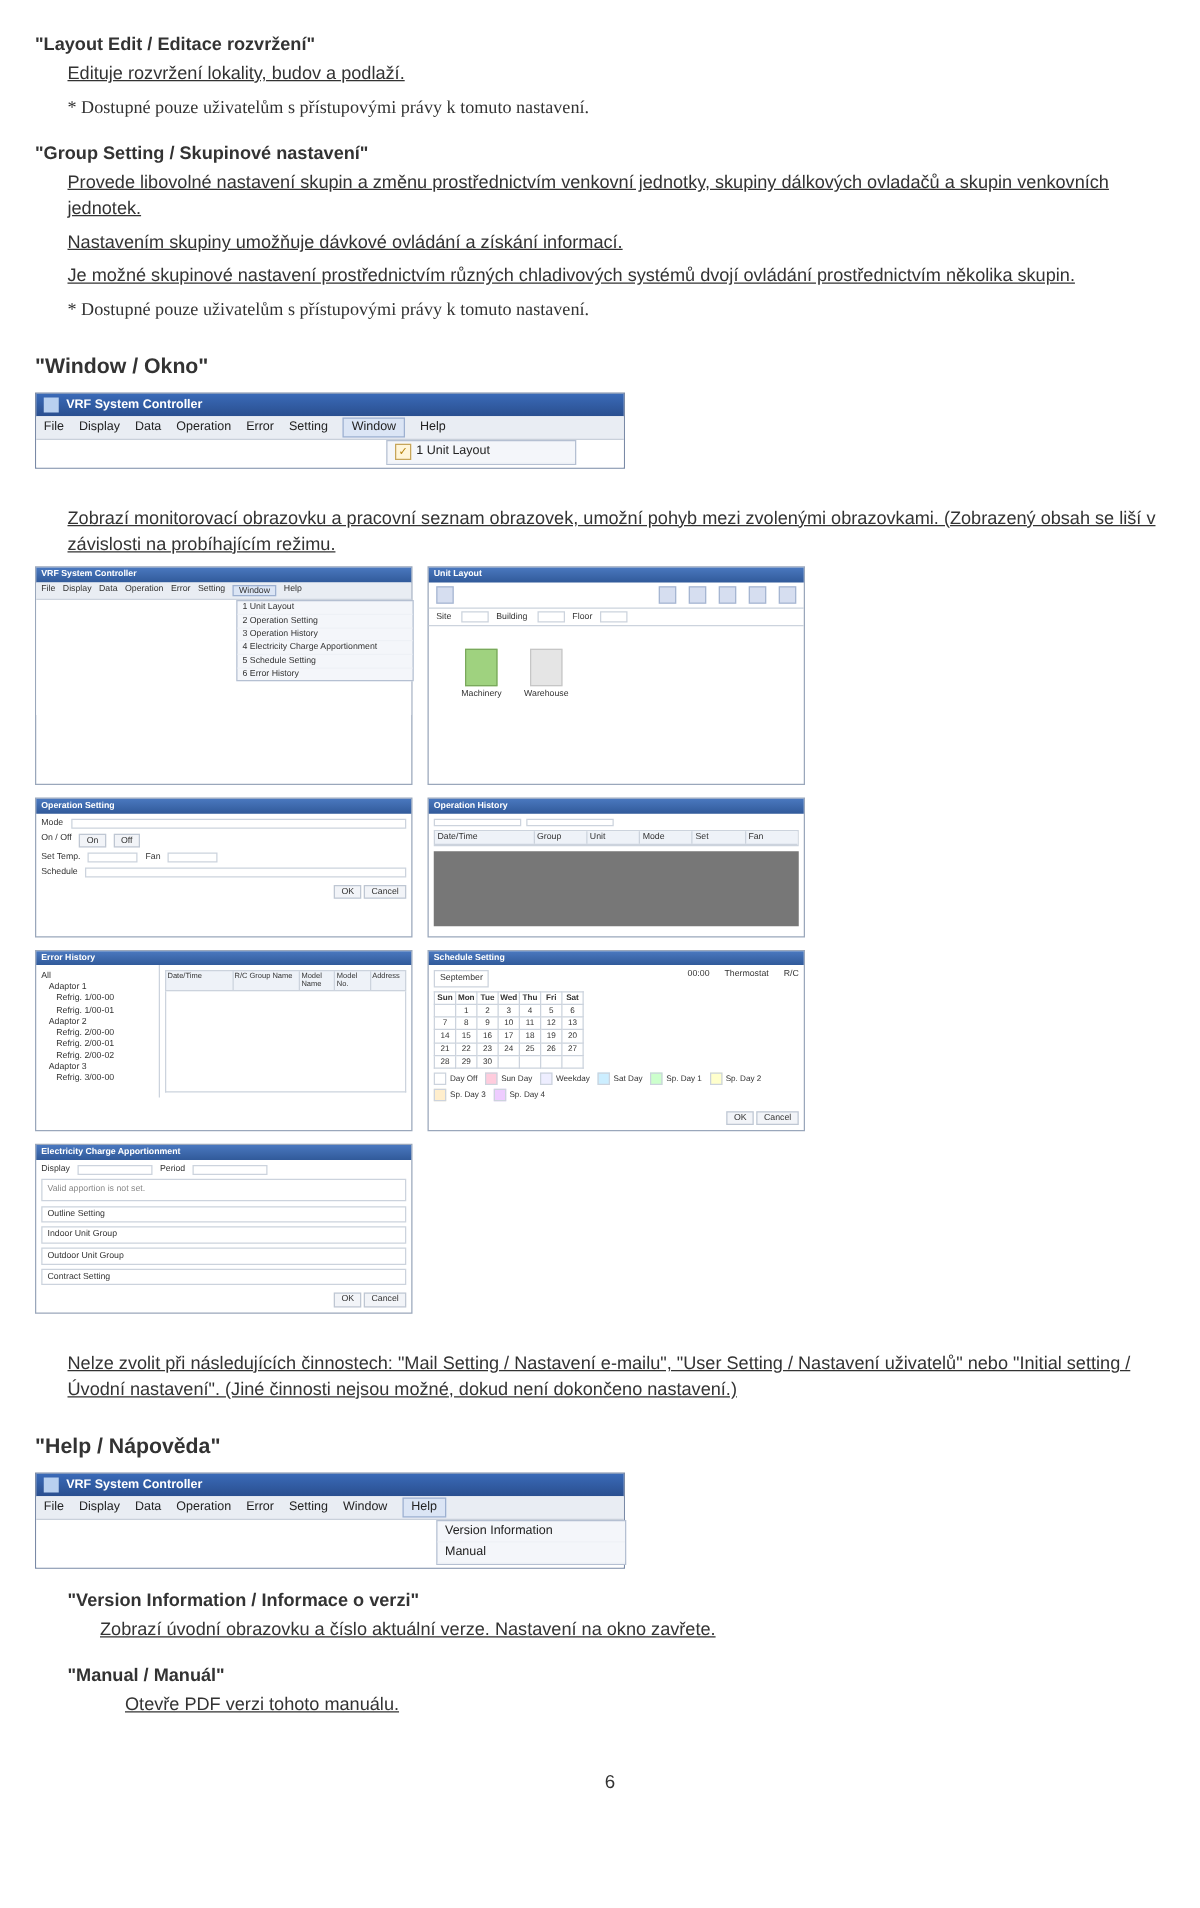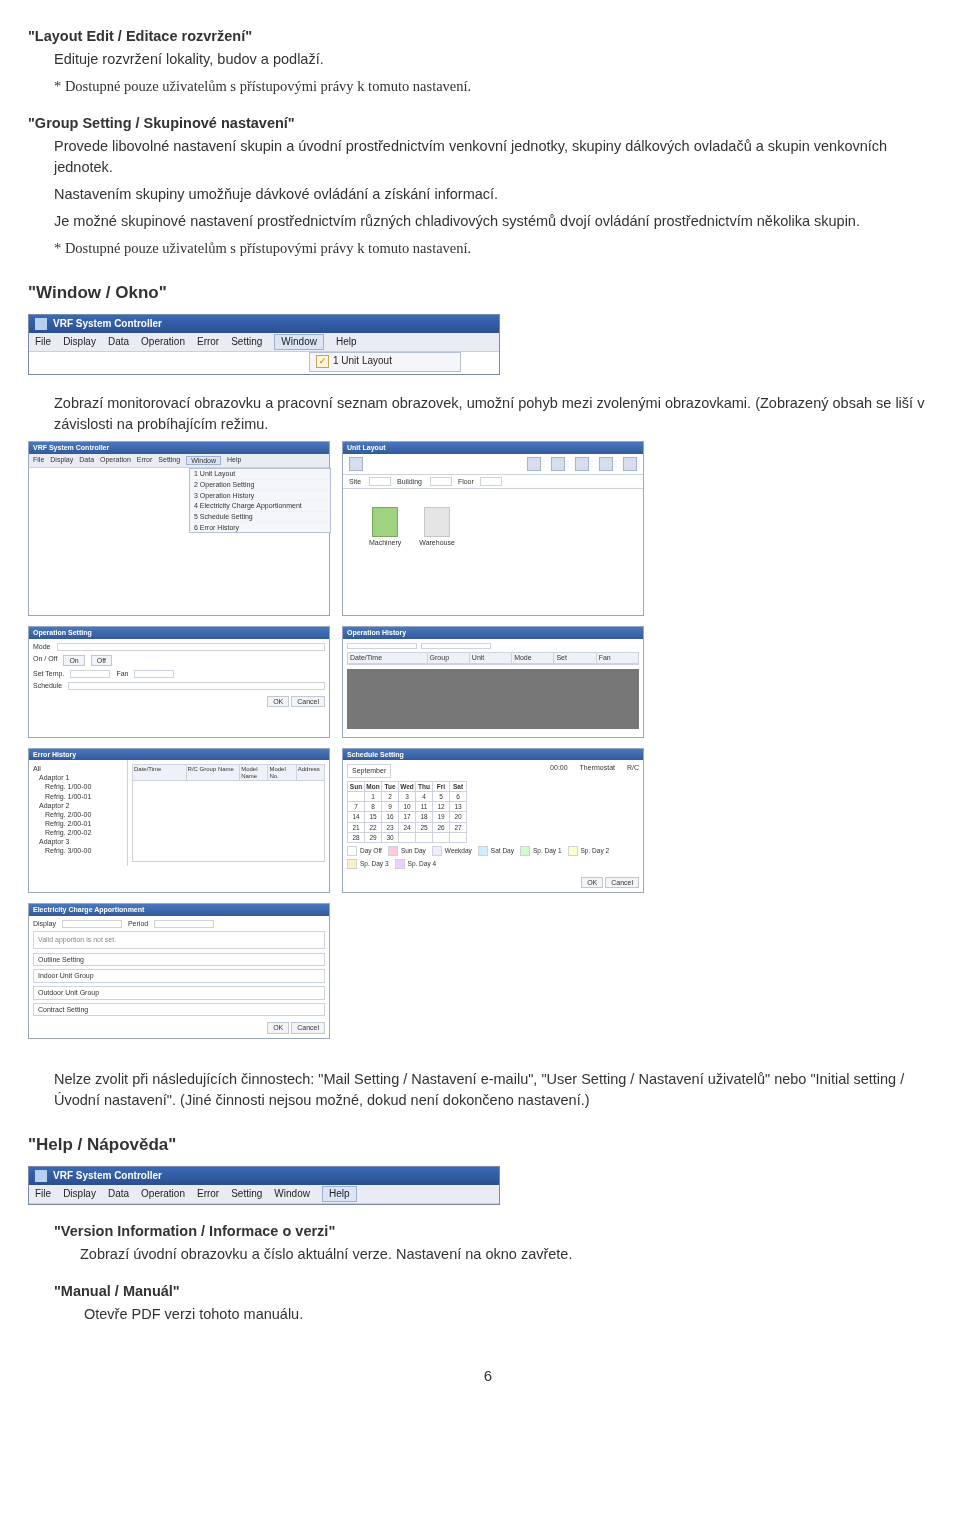--- a/index.html
+++ b/index.html
@@ -7,21 +7,21 @@
     font-size: 14.5px;
     color: #333;
     background: #fff;
     margin: 0;
     padding: 10px 10px 30px 28px;
     width: 920px;
     line-height: 1.45;
   }
   .section-title { font-weight: bold; font-size: 17px; margin: 22px 0 8px 0; }
   .sub-title { font-weight: bold; margin: 16px 0 2px 0; }
-  .para { margin: 2px 0 6px 26px; }
+  .para { margin: 2px 0 6px 26px; text-decoration: underline; }
   .note { margin: 2px 0 10px 26px; font-family: Liberation Serif, serif; }
   .indent { margin-left: 26px; }
 
   
   .mock {
     border: 1px solid #7a8aa6;
     background: #fff;
     font-size: 10px;
     color: #222;
     margin: 6px 0 10px 0;
@@ -163,21 +163,21 @@
   .ticon2 { width:12px; height:12px; background:#d6def0; border:1px solid #a6b6d2; }
 </style>
 </head>
 <body>
 
 <div class="sub-title">"Layout Edit / Editace rozvržení"</div>
 <div class="para">Edituje rozvržení lokality, budov a podlaží.</div>
 <div class="note">* Dostupné pouze uživatelům s přístupovými právy k tomuto nastavení.</div>
 
 <div class="sub-title">"Group Setting / Skupinové nastavení"</div>
-<div class="para">Provede libovolné nastavení skupin a úvodní prostřednictvím venkovní jednotky, skupiny dálkových ovladačů a skupin venkovních jednotek.</div>
+<div class="para">Provede libovolné nastavení skupin a změnu prostřednictvím venkovní jednotky, skupiny dálkových ovladačů a skupin venkovních jednotek.</div>
 <div class="para">Nastavením skupiny umožňuje dávkové ovládání a získání informací.</div>
 <div class="para">Je možné skupinové nastavení prostřednictvím různých chladivových systémů dvojí ovládání prostřednictvím několika skupin.</div>
 <div class="note">* Dostupné pouze uživatelům s přístupovými právy k tomuto nastavení.</div>
 
 <div class="section-title">"Window / Okno"</div>
 
 <div class="mock" style="width:470px">
   <div class="titlebar">
     <span class="ticon"></span>
     <span>VRF System Controller</span>
@@ -195,21 +195,21 @@
   <div class="dropdown-wrap">
     <div class="dropdown">
       <div class="item">
         <span class="chk">✓</span>
         <span>1 Unit Layout</span>
       </div>
     </div>
   </div>
 </div>
 
-<div class="para" style="margin-top:18px">Zobrazí monitorovací obrazovku a pracovní seznam obrazovek, umožní pohyb mezi zvolenými obrazovkami. (Zobrazený obsah se liší v závislosti na probíhajícím režimu.</div>
+<div class="para" style="margin-top:30px">Zobrazí monitorovací obrazovku a pracovní seznam obrazovek, umožní pohyb mezi zvolenými obrazovkami. (Zobrazený obsah se liší v závislosti na probíhajícím režimu.</div>
 
 <div class="grid">
 
   <div class="mini" style="width:300px">
     <div class="tb">
         <span>VRF System Controller</span>
       </div>
     <div class="mb">
       <span>File</span>
       <span>Display</span>
@@ -478,21 +478,31 @@
   <div class="menubar">
     <span>File</span>
     <span>Display</span>
     <span>Data</span>
     <span>Operation</span>
     <span>Error</span>
     <span>Setting</span>
     <span>Window</span>
     <span style="border:1px solid #9db0d0;background:#dbe5f5;padding:1px 6px;margin:-2px 0">Help</span>
   </div>
+  <div class="dropdown-wrap">
+    <div class="dropdown" style="margin-left:320px">
+      <div class="item">
+          <span>Version Information</span>
+        </div>
+      <div class="item">
+          <span>Manual</span>
+        </div>
+    </div>
+  </div>
 </div>
 
 <div class="sub-title indent">"Version Information / Informace o verzi"</div>
 <div class="para" style="margin-left:52px">Zobrazí úvodní obrazovku a číslo aktuální verze. Nastavení na okno zavřete.</div>
 
 <div class="sub-title indent">"Manual / Manuál"</div>
-<div class="para" style="margin-left:56px">Otevře PDF verzi tohoto manuálu.</div>
+<div class="para" style="margin-left:72px">Otevře PDF verzi tohoto manuálu.</div>
 
 <div class="page-num">6</div>
 
 </body></html>

